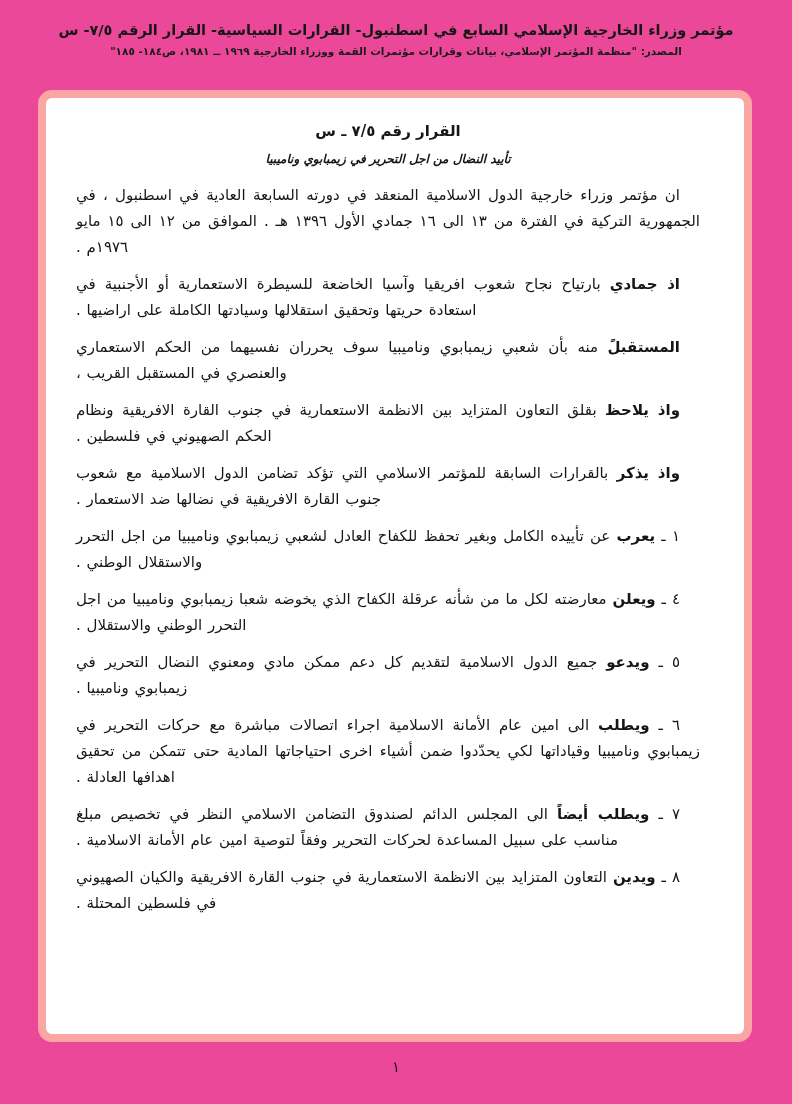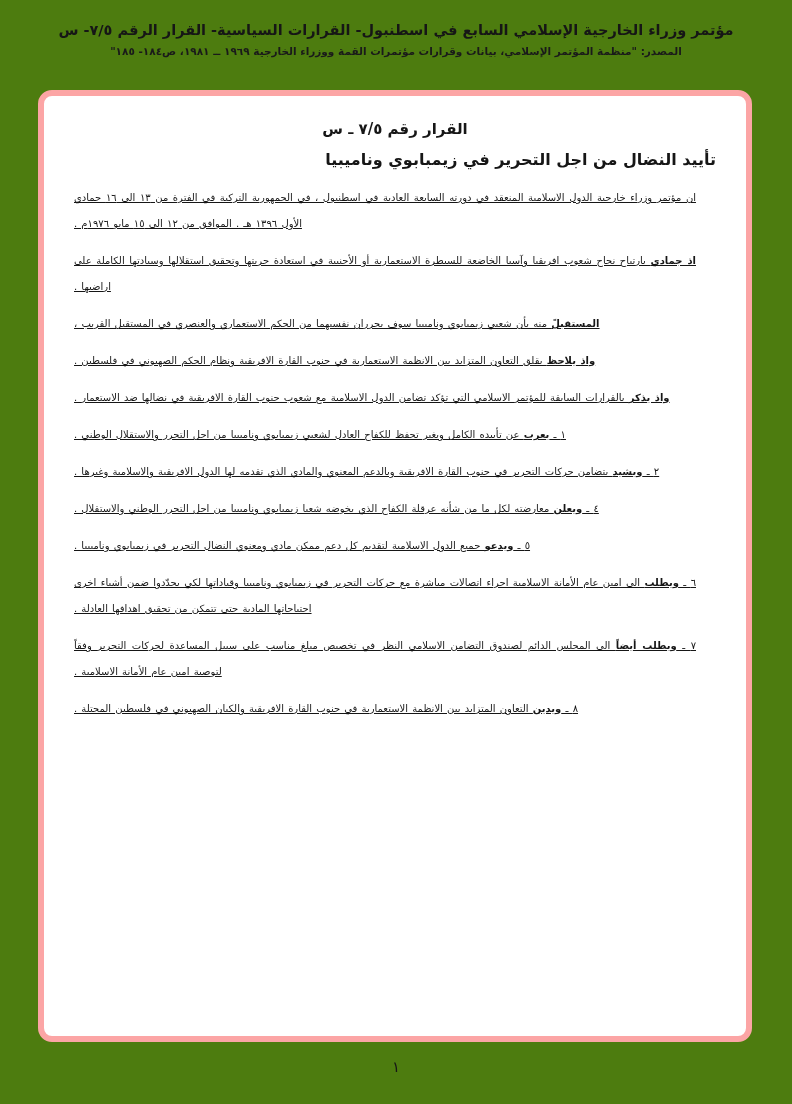--- a/index.html
+++ b/index.html
@@ -1,20 +1,20 @@
 <!DOCTYPE html>
 <html lang="ar"><head>
 <meta charset="utf-8">
 <style>
   html, body { margin: 0; padding: 0; background: #ffffff; }
   .page {
     position: relative;
     width: 792px;
     height: 1104px;
-    background: #4d7c0f;
+    background: #ec4899;
     font-family: "DejaVu Sans", sans-serif;
     color: #161616;
     overflow: hidden;
   }
   .header {
     position: absolute;
     top: 22px;
     left: 0;
     right: 0;
     text-align: center;
@@ -31,46 +31,47 @@
     margin-top: 7px;
     color: #1a1a1a;
   }
   .frame {
     position: absolute;
     left: 38px;
     top: 90px;
     width: 714px;
     height: 952px;
     box-sizing: border-box;
-    border: 6px solid #fca5a5;
+    border: 8px solid #fca5a5;
     border-radius: 14px;
-    padding: 16px 30px 10px 30px;
+    padding: 16px 44px 10px 30px;
     direction: rtl;
     background: #ffffff;
   }
   .decision-number {
     text-align: center;
     font-weight: bold;
     font-size: 15px;
     margin: 8px 0 12px 0;
   }
   .doc-title {
+    text-align: center;
     font-weight: bold;
-    font-size: 16px;
+    font-size: 12px;
     margin: 0 0 16px 0;
+    font-style: italic;
   }
   p.para {
-    font-size: 10px;
+    font-size: 15px;
     line-height: 26px;
     margin: 0 0 11px 0;
     text-align: justify;
     text-align-last: left;
     text-indent: 20px;
     word-spacing: 1px;
-    text-decoration: underline;
   }
   p.para strong { font-weight: bold; }
   .page-number {
     position: absolute;
     bottom: 28px;
     left: 0;
     right: 0;
     text-align: center;
     font-size: 15px;
     color: #161616;
@@ -91,21 +92,20 @@
     <div class="decision-number">القرار رقم ٧/٥ ـ س</div>
     <div class="doc-title">تأييد النضال من اجل التحرير في زيمبابوي وناميبيا</div>
 
     <p class="para"><strong></strong><span>ان مؤتمر وزراء خارجية الدول الاسلامية المنعقد في دورته السابعة العادية في اسطنبول ، في الجمهورية التركية في الفترة من ١٣ الى ١٦ جمادي الأول ١٣٩٦ هـ . الموافق من ١٢ الى ١٥ مايو ١٩٧٦م .</span></p>
     <p class="para"><strong>اذ جمادي</strong><span> بارتياح نجاح شعوب افريقيا وآسيا الخاضعة للسيطرة الاستعمارية أو الأجنبية في استعادة حريتها وتحقيق استقلالها وسيادتها الكاملة على اراضيها .</span></p>
     <p class="para"><strong>المستقبلً</strong><span> منه بأن شعبي زيمبابوي وناميبيا سوف يحرران نفسيهما من الحكم الاستعماري والعنصري في المستقبل القريب ،</span></p>
     <p class="para"><strong>واذ يلاحظ</strong><span> بقلق التعاون المتزايد بين الانظمة الاستعمارية في جنوب القارة الافريقية ونظام الحكم الصهيوني في فلسطين .</span></p>
     <p class="para"><strong>واذ يذكر</strong><span> بالقرارات السابقة للمؤتمر الاسلامي التي تؤكد تضامن الدول الاسلامية مع شعوب جنوب القارة الافريقية في نضالها ضد الاستعمار .</span></p>
 
     <p class="para"><span>١ ـ </span><strong>يعرب</strong><span> عن تأييده الكامل وبغير تحفظ للكفاح العادل لشعبي زيمبابوي وناميبيا من اجل التحرر والاستقلال الوطني .</span></p>
-    <p class="para"><span>٢ ـ </span><strong>ويشيد</strong><span> بتضامن حركات التحرير في جنوب القارة الافريقية وبالدعم المعنوي والمادي الذي تقدمه لها الدول الافريقية والاسلامية وغيرها .</span></p>
     <p class="para"><span>٤ ـ </span><strong>ويعلن</strong><span> معارضته لكل ما من شأنه عرقلة الكفاح الذي يخوضه شعبا زيمبابوي وناميبيا من اجل التحرر الوطني والاستقلال .</span></p>
     <p class="para"><span>٥ ـ </span><strong>ويدعو</strong><span> جميع الدول الاسلامية لتقديم كل دعم ممكن مادي ومعنوي النضال التحرير في زيمبابوي وناميبيا .</span></p>
     <p class="para"><span>٦ ـ </span><strong>ويطلب</strong><span> الى امين عام الأمانة الاسلامية اجراء اتصالات مباشرة مع حركات التحرير في زيمبابوي وناميبيا وقياداتها لكي يحدّدوا ضمن أشياء اخرى احتياجاتها المادية حتى تتمكن من تحقيق اهدافها العادلة .</span></p>
     <p class="para"><span>٧ ـ </span><strong>ويطلب أيضاً</strong><span> الى المجلس الدائم لصندوق التضامن الاسلامي النظر في تخصيص مبلغ مناسب على سبيل المساعدة لحركات التحرير وفقاً لتوصية امين عام الأمانة الاسلامية .</span></p>
     <p class="para"><span>٨ ـ </span><strong>ويدين</strong><span> التعاون المتزايد بين الانظمة الاستعمارية في جنوب القارة الافريقية والكيان الصهيوني في فلسطين المحتلة .</span></p>
 
   </div>
 
   <div class="page-number">١</div>
 

